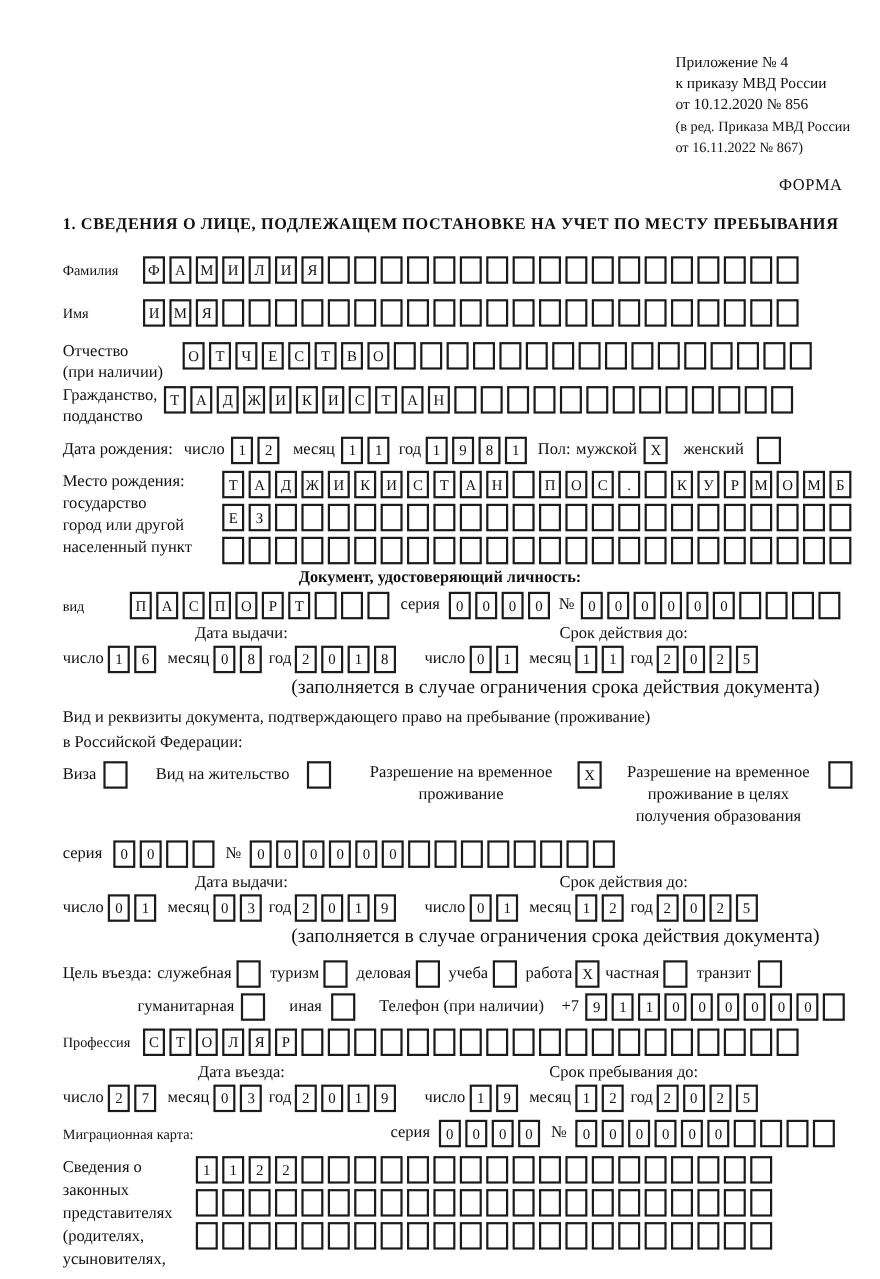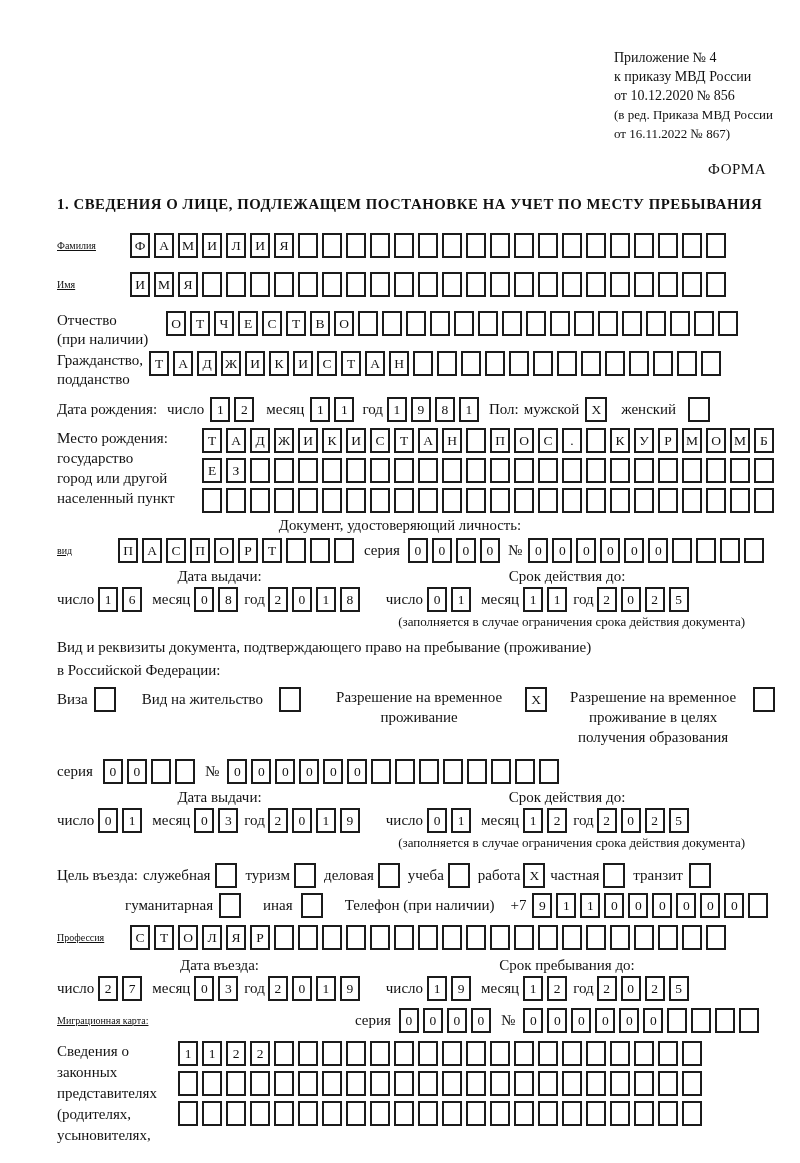--- a/index.html
+++ b/index.html
@@ -7,33 +7,33 @@
        font-family:"Liberation Serif","DejaVu Serif",serif;font-size:15px;overflow:hidden;}
   .page{width:800px;height:1163px;position:relative;}
   .hdr{padding-top:48px;padding-left:614px;font-size:14px;line-height:19px;}
   .hdr-small{font-size:13px;}
   .forma{margin-top:18px;text-align:right;padding-right:34px;font-weight:normal;font-size:15px;letter-spacing:.5px;}
   .title{margin-top:16px;text-align:center;font-weight:bold;font-size:16.5px;line-height:26px;}
   .blank{display:inline-block;width:52px;border-bottom:2px solid #222;height:2px;margin-left:10px;}
   .sec1{margin-top:18px;margin-left:57px;margin-right:8px;font-weight:bold;font-size:14.8px;letter-spacing:.55px;white-space:nowrap;}
   .frow{display:flex;align-items:center;margin-left:57px;margin-top:14px;}
   .frow.top{align-items:flex-start;}
-  .lbl{flex:none;font-size:10px;text-decoration:underline;}
+  .lbl{flex:none;font-size:13px;}
   .lbl2{flex:none;font-size:15px;line-height:19px;}
   .dl{flex:none;font-size:15px;white-space:nowrap;}
   .cells{display:inline-flex;gap:4px;flex:none;}
   .cell{box-sizing:border-box;flex:none;width:20px;height:25px;border:2px solid #1b1b1b;background:#fff;
         display:inline-flex;align-items:center;justify-content:center;font-size:13.5px;}
   .ck{width:22px;}
   .vcol{display:flex;flex-direction:column;gap:5px;}
-  .dochead{margin-top:4px;text-align:center;font-weight:normal;font-size:14.8px;}
+  .dochead{margin-top:4px;text-align:center;font-weight:bold;font-size:14.8px;}
   .dhead{display:flex;margin-left:57px;margin-top:5px;}
   .dh1{width:325px;text-align:center;}
   .dh2{width:330px;margin-left:20px;text-align:center;}
-  .note{margin-top:2px;text-align:right;margin-right:55px;font-size:13px;}
+  .note{margin-top:2px;text-align:right;margin-right:55px;font-size:18px;}
   .resline{margin-left:57px;margin-top:9px;font-size:15px;}
   .optrow{display:flex;align-items:flex-start;margin-left:57px;margin-top:8px;}
   .optrow .dl{line-height:25px;}
   .optml{flex:none;text-align:center;line-height:20px;font-size:15px;}
   .ml3{margin-left:3px}.ml4{margin-left:4px}.ml5{margin-left:5px}.ml6{margin-left:6px}
   .ml8{margin-left:8px}.ml10{margin-left:10px}.ml12{margin-left:12px}.ml14{margin-left:14px}
   .ml16{margin-left:16px}.ml22{margin-left:22px}.ml26{margin-left:26px}
 </style>
 </head>
 <body>

